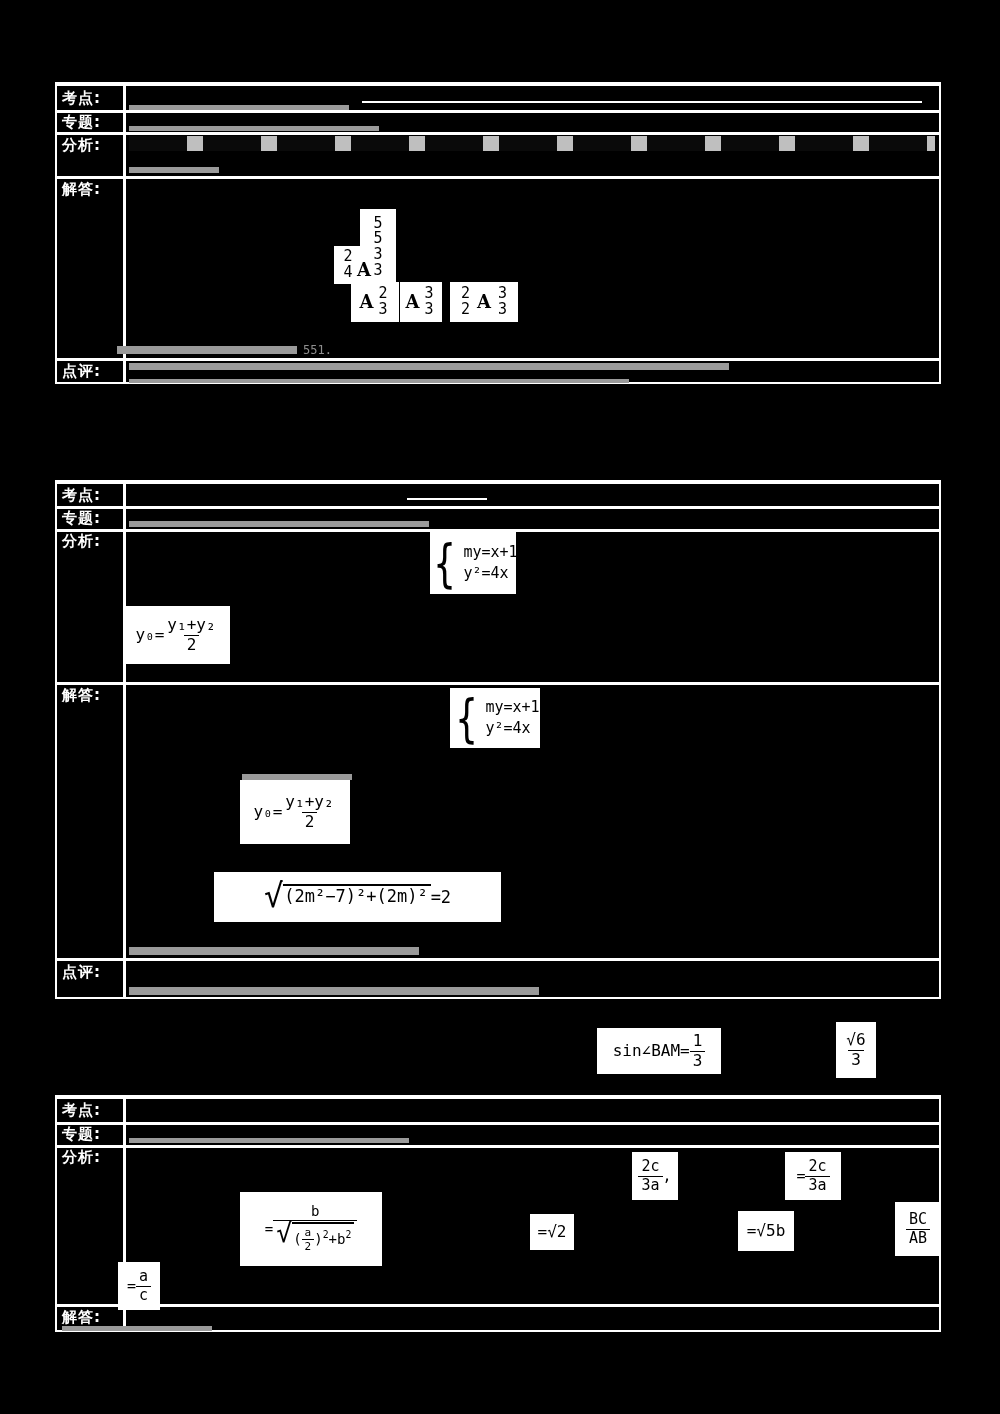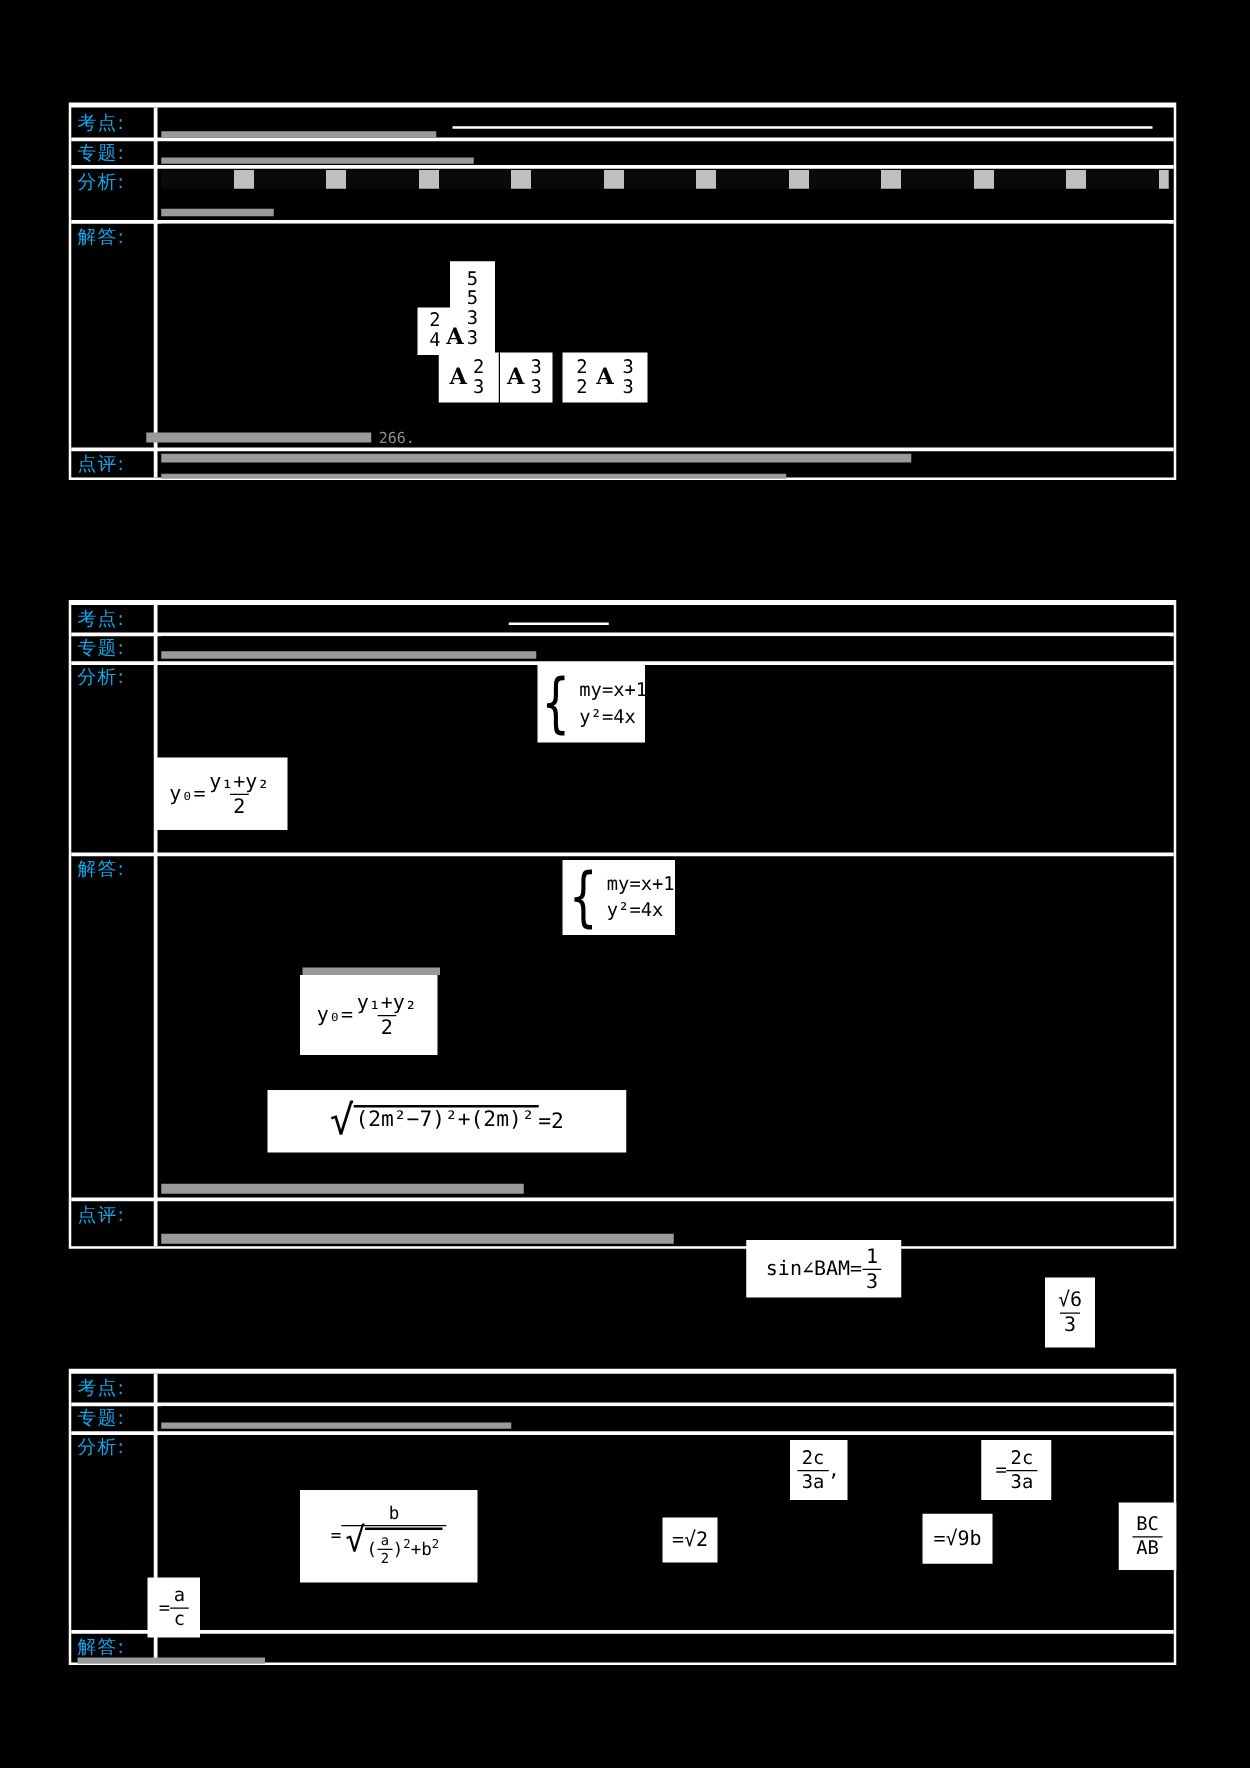--- a/index.html
+++ b/index.html
@@ -4,21 +4,21 @@
 <style>
   html,body{margin:0;padding:0;}
   body{
     width:1000px;height:1414px;position:relative;background:#000;
     font-family:"DejaVu Sans",sans-serif;overflow:hidden;
   }
   .tbl{position:absolute;left:55px;width:886px;background:#000;
        border:2px solid #fff;border-top:4px solid #fff;box-sizing:border-box;}
   .vdiv{position:absolute;left:66px;top:0;bottom:0;width:3px;background:#fff;}
   .hsep{position:absolute;left:0;right:0;height:3px;background:#fff;}
-  .lbl{position:absolute;left:5px;color:#0ea5e9;font-weight:normal;
+  .lbl{position:absolute;left:5px;color:#ffffff;font-weight:bold;
        font-size:15px;letter-spacing:1px;white-space:nowrap;}
   .bar{position:absolute;background:#000;}
   .gbar{position:absolute;background:#9a9a9a;}
   .wseg{position:absolute;background:#fff;}
   .blobs{position:absolute;background:repeating-linear-gradient(90deg,#0a0a0a 0 58px,#bfbfbf 58px 74px);}
   .fbox{position:absolute;background:#fff;color:#000;
         font-family:"DejaVu Sans Mono","DejaVu Sans",monospace;
         display:flex;align-items:center;justify-content:center;
         font-size:15px;line-height:1;z-index:5;white-space:nowrap;}
   .frac{display:inline-flex;flex-direction:column;align-items:center;line-height:1.05;}
@@ -98,21 +98,21 @@
       <span class="n">2</span>
         <span class="d">2</span>
     </span>
     <span class="permA">A</span>
     <span class="frac nobar">
       <span class="n">3</span>
         <span class="d">3</span>
     </span>
   </div>
   <div class="gbar" style="left:60px;top:260px;width:180px;height:8px;"></div>
-  <span class="ghost" style="left:246px;top:257px;">266.</span>
+  <span class="ghost" style="left:246px;top:257px;">551.</span>
 
   <div class="gbar" style="left:72px;top:277px;width:600px;height:7px;"></div>
   <div class="bar" style="left:72px;top:285px;width:806px;height:9px;"></div>
   <div class="gbar" style="left:72px;top:293px;width:500px;height:4px;"></div>
 </div>
 
 <div class="tbl" style="top:480px;height:519px;">
   <div class="vdiv"></div>
   <div class="hsep" style="top:22px;"></div>
   <div class="hsep" style="top:45px;"></div>
@@ -171,21 +171,21 @@
       <span class="vinc">(2m²−7)²+(2m)²</span>
     </span>
     <span>=2</span>
   </div>
   <div class="gbar" style="left:72px;top:463px;width:290px;height:8px;"></div>
 
   <div class="bar" style="left:72px;top:479px;width:806px;height:22px;"></div>
   <div class="gbar" style="left:72px;top:503px;width:410px;height:8px;"></div>
 </div>
 
-<div class="fbox" style="left:597px;top:992px;width:124px;height:46px;font-size:16px;">
+<div class="fbox" style="left:597px;top:1028px;width:124px;height:46px;font-size:16px;">
   <span>sin∠BAM=</span>
   <span class="frac">
     <span class="n">1</span>
       <span class="d">3</span>
   </span>
 </div>
 <div class="fbox" style="left:836px;top:1022px;width:40px;height:56px;font-size:16px;">
   <span class="frac">
     <span class="n">√6</span>
       <span class="d">3</span>
@@ -237,21 +237,21 @@
               </span><span>)</span><sup>2</sup><span>+b</span><sup>2</sup>
           </span>
         </span>
       </span>
     </span>
   </div>
   <div class="fbox" style="left:473px;top:115px;width:44px;height:36px;font-size:16px;">
     <span>=√2</span>
   </div>
   <div class="fbox" style="left:681px;top:112px;width:56px;height:40px;font-size:16px;">
-    <span>=√9b</span>
+    <span>=√5b</span>
   </div>
   <div class="fbox" style="left:838px;top:103px;width:46px;height:54px;font-size:15px;">
     <span class="frac">
       <span class="n">BC</span>
         <span class="d">AB</span>
     </span>
   </div>
   <div class="fbox" style="left:61px;top:163px;width:42px;height:48px;font-size:15px;">
     <span>=</span>
     <span class="frac">

